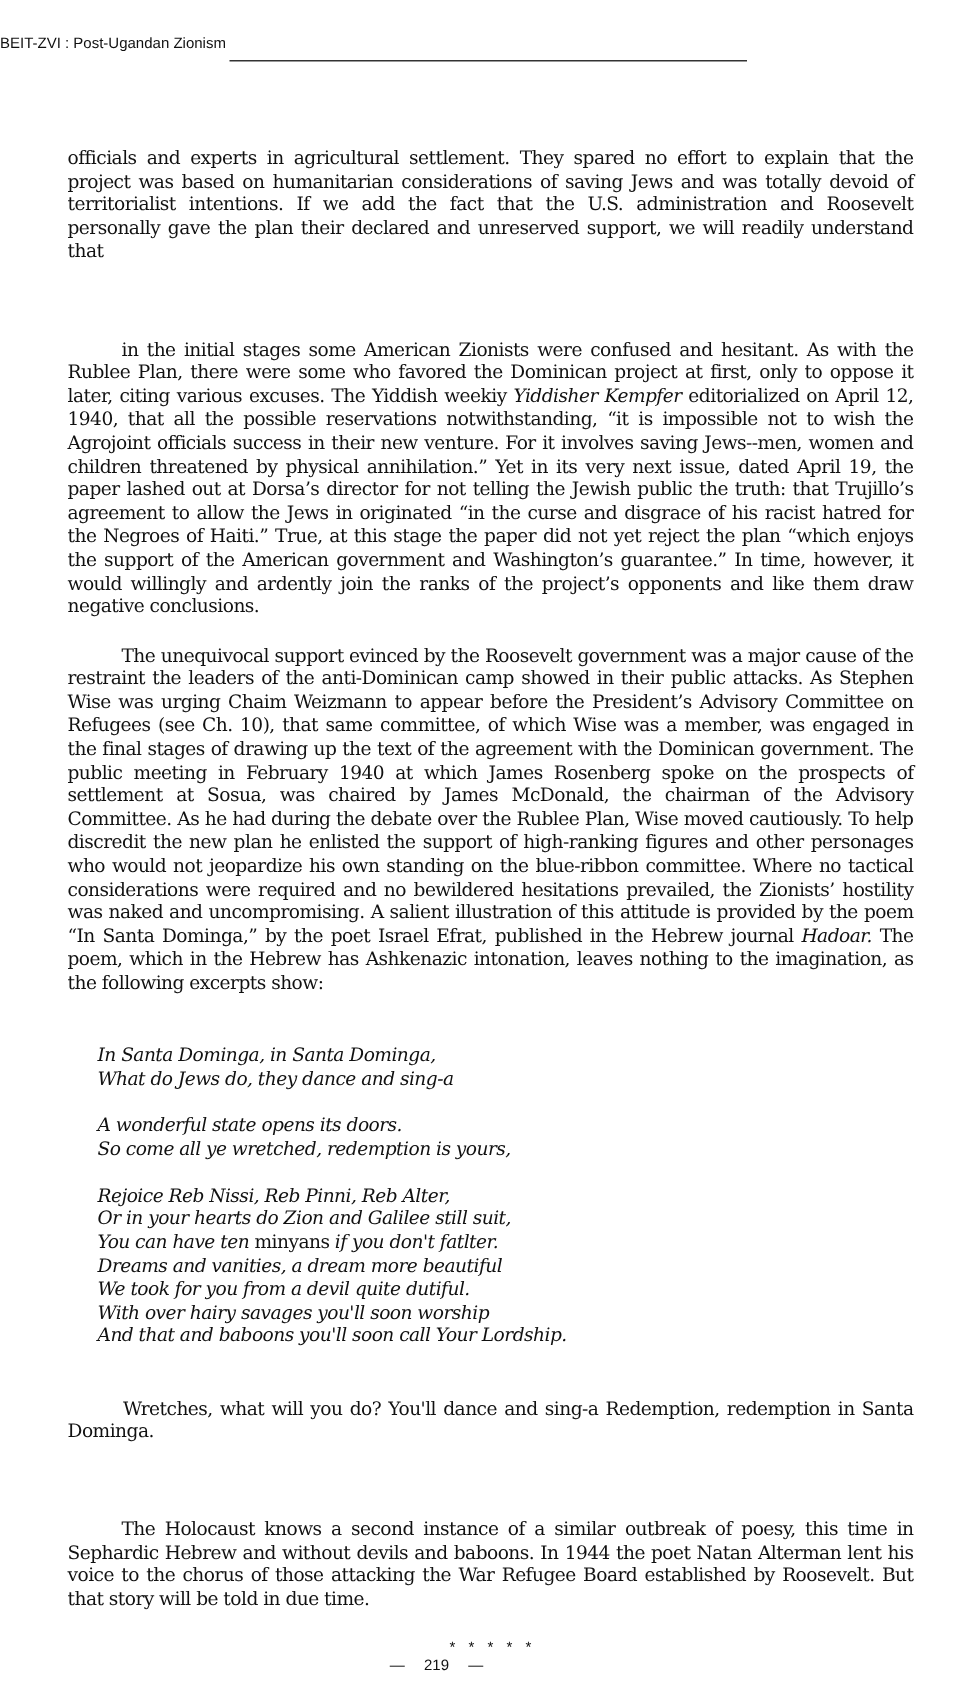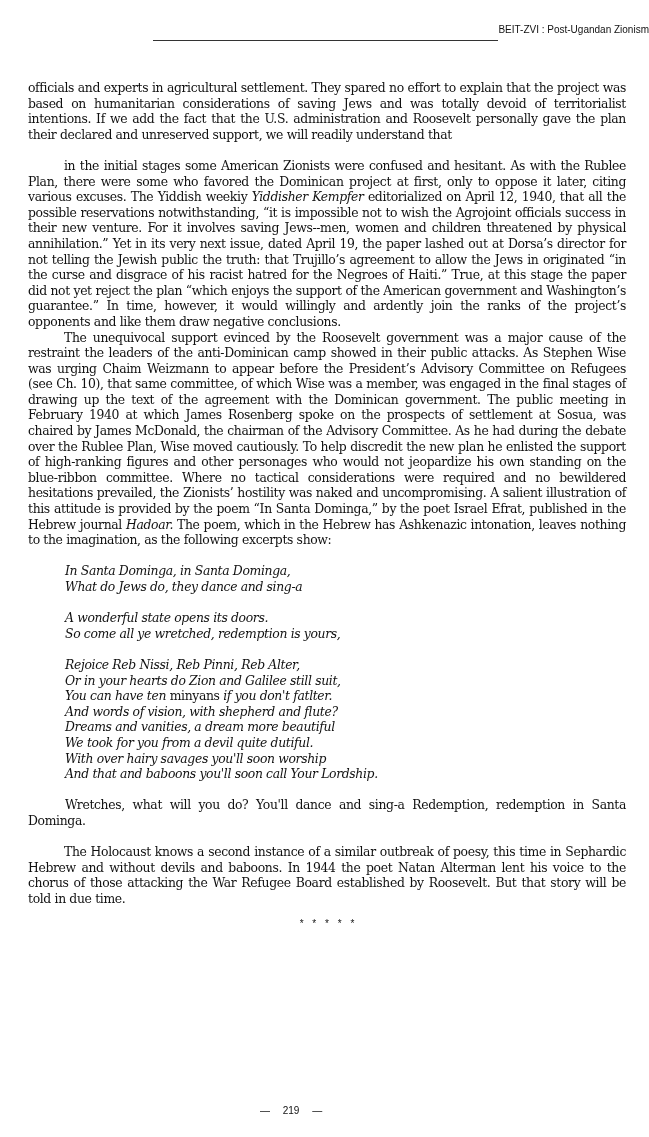--- a/index.html
+++ b/index.html
@@ -1,30 +1,30 @@
 <!DOCTYPE html>
 <html><head>
   <meta charset="utf-8">
   <style>
     html, body { margin: 0; padding: 0; background: #ffffff; }
     body { width: 649px; height: 1137px; position: relative; overflow: hidden; color: #111; }
     .header {
-      position: absolute; top: 24px; left: 0; width: 649px; text-align: right;
+      position: absolute; top: 24px; left: 0; width: 649px; text-align: left;
       font-family: "Liberation Sans", sans-serif; font-size: 10px; color: #111;
     }
     .header-rule {
       position: absolute; top: 40px; left: 153px; width: 345px; height: 0;
       border-top: 1px solid #333;
     }
     .body-text {
       position: absolute; top: 80px; left: 28px; width: 598px;
       font-family: "DejaVu Serif", serif; font-size: 12.4px; line-height: 15.6px;
       text-align: justify; letter-spacing: -0.35px; word-spacing: 0px;
     }
-    .body-text p { margin: 0; }
+    .body-text p { margin: 17px; }
     .indent { text-indent: 36px; }
     .gap { height: 15.6px; }
     .poem { margin-left: 37px; font-style: italic; }
     .poem .line { display: block; }
     .poem .roman { font-style: normal; }
     .refrain { text-indent: 37px; }
     .stars {
       text-align: center; font-family: "Liberation Sans", sans-serif; font-size: 10px;
       letter-spacing: 0; word-spacing: 6px; margin-top: 10px;
     }
@@ -58,21 +58,20 @@
   <div class="poem">
     <span class="line">A wonderful state opens its doors.</span>
     <span class="line">So come all ye wretched, redemption is yours,</span>
   </div>
   <div class="gap"></div>
 
   <div class="poem">
     <span class="line">Rejoice Reb Nissi, Reb Pinni, Reb Alter,</span>
     <span class="line">Or in your hearts do Zion and Galilee still suit,</span>
     <span class="line"><span>You can have ten </span><span class="roman">minyans</span><span> if you don't fatlter.</span></span>
-    <span class="line">And words of vision, with shepherd and flute?</span>
     <span class="line">Dreams and vanities, a dream more beautiful</span>
     <span class="line">We took for you from a devil quite dutiful.</span>
     <span class="line">With over hairy savages you'll soon worship</span>
     <span class="line">And that and baboons you'll soon call Your Lordship.</span>
   </div>
   <div class="gap"></div>
 
   <p class="refrain">Wretches, what will you do? You'll dance and sing-a Redemption, redemption in Santa Dominga.</p>
   <div class="gap"></div>
 

